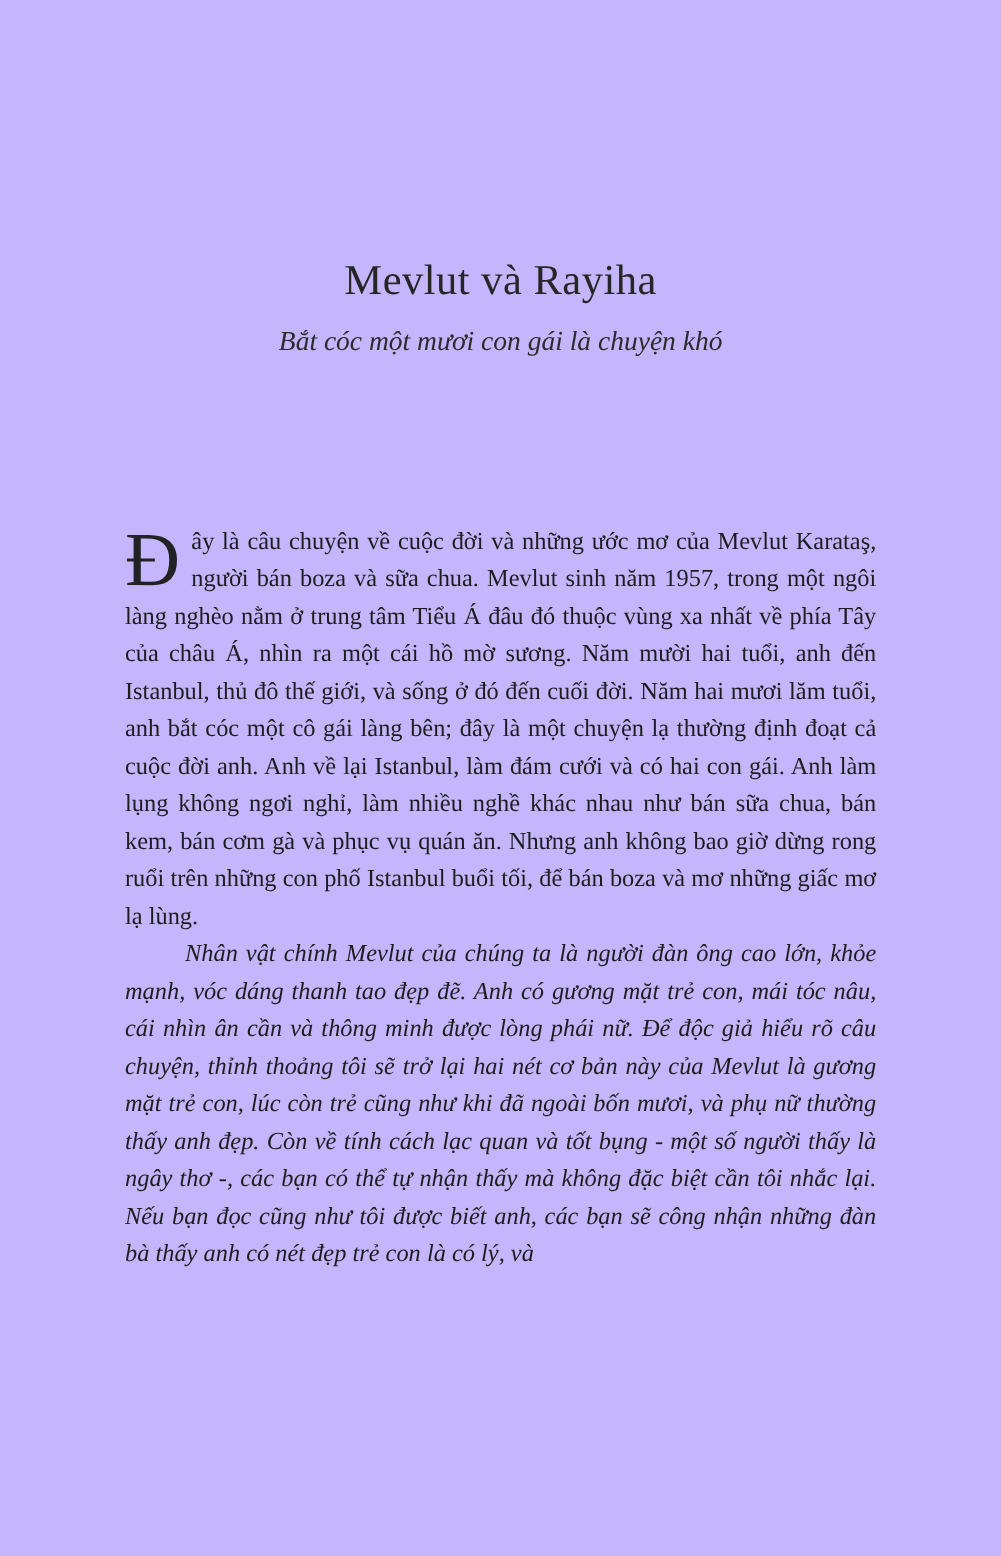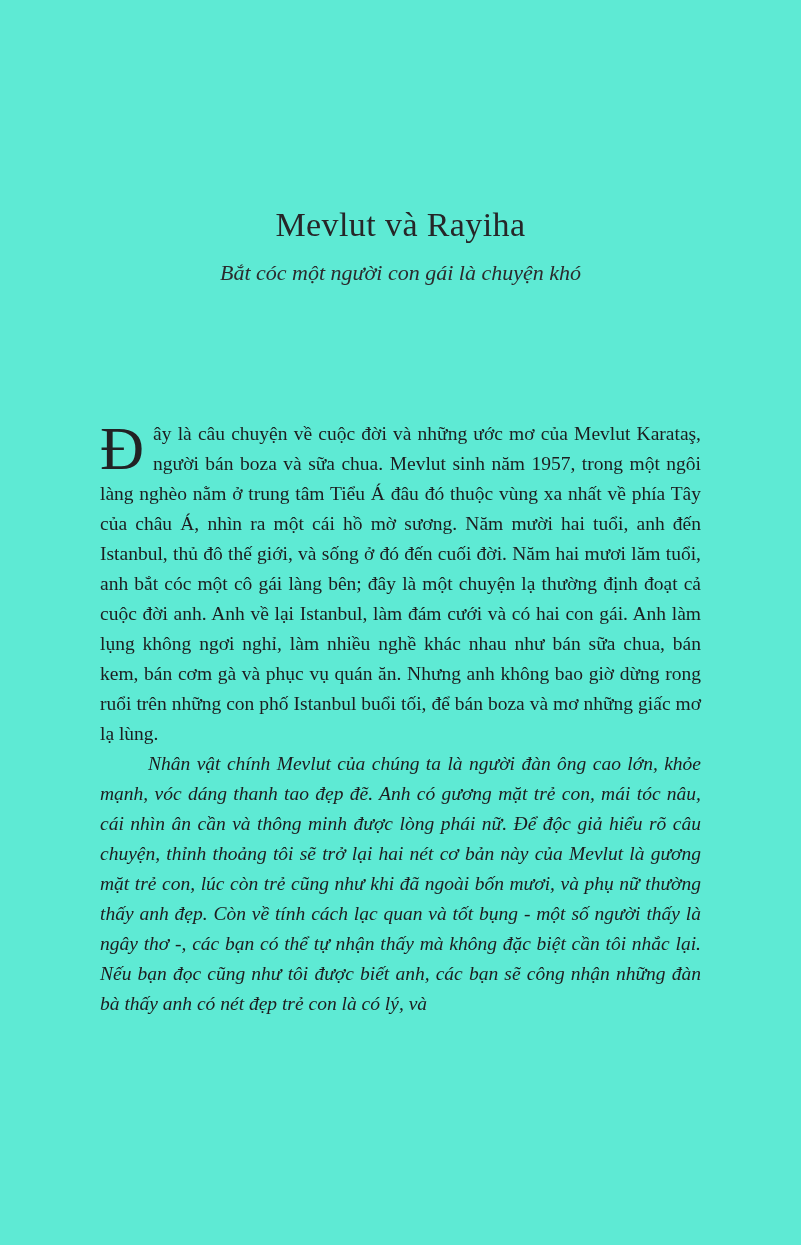--- a/index.html
+++ b/index.html
@@ -13,21 +13,21 @@
     font-family: "Liberation Serif", "DejaVu Serif", serif;
     color: #1d1d1f;
     overflow: hidden;
   }
   .book-page {
     position: relative;
     box-sizing: border-box;
     width: 801px;
     height: 1245px;
     padding: 206px 100px 0 100px;
-    background: #5eead4;
+    background: #c4b5fd;
   }
   .chapter-title {
     margin: 0 0 16px 0;
     text-align: center;
     font-size: 34px;
     font-weight: 400;
     letter-spacing: 0.4px;
     color: #262628;
   }
   .chapter-subtitle {
@@ -58,21 +58,21 @@
     line-height: 53px;
     margin: 3px 9px 0 0;
     color: #222224;
   }
 </style>
 </head>
 <body>
 
 <div class="book-page">
   <h1 class="chapter-title">Mevlut và Rayiha</h1>
-  <h2 class="chapter-subtitle">Bắt cóc một người con gái là chuyện khó</h2>
+  <h2 class="chapter-subtitle">Bắt cóc một mươi con gái là chuyện khó</h2>
 
   <div class="body-text">
     <p class="paragraph">
       <span class="dropcap">Đ</span><span>ây là câu chuyện về cuộc đời và những ước mơ của Mevlut Karataş, người bán boza và sữa chua. Mevlut sinh năm 1957, trong một ngôi làng nghèo nằm ở trung tâm Tiểu Á đâu đó thuộc vùng xa nhất về phía Tây của châu Á, nhìn ra một cái hồ mờ sương. Năm mười hai tuổi, anh đến Istanbul, thủ đô thế giới, và sống ở đó đến cuối đời. Năm hai mươi lăm tuổi, anh bắt cóc một cô gái làng bên; đây là một chuyện lạ thường định đoạt cả cuộc đời anh. Anh về lại Istanbul, làm đám cưới và có hai con gái. Anh làm lụng không ngơi nghỉ, làm nhiều nghề khác nhau như bán sữa chua, bán kem, bán cơm gà và phục vụ quán ăn. Nhưng anh không bao giờ dừng rong ruổi trên những con phố Istanbul buổi tối, để bán boza và mơ những giấc mơ lạ lùng.</span>
     </p>
     <p class="paragraph indent">Nhân vật chính Mevlut của chúng ta là người đàn ông cao lớn, khỏe mạnh, vóc dáng thanh tao đẹp đẽ. Anh có gương mặt trẻ con, mái tóc nâu, cái nhìn ân cần và thông minh được lòng phái nữ. Để độc giả hiểu rõ câu chuyện, thỉnh thoảng tôi sẽ trở lại hai nét cơ bản này của Mevlut là gương mặt trẻ con, lúc còn trẻ cũng như khi đã ngoài bốn mươi, và phụ nữ thường thấy anh đẹp. Còn về tính cách lạc quan và tốt bụng - một số người thấy là ngây thơ -, các bạn có thể tự nhận thấy mà không đặc biệt cần tôi nhắc lại. Nếu bạn đọc cũng như tôi được biết anh, các bạn sẽ công nhận những đàn bà thấy anh có nét đẹp trẻ con là có lý, và</p>
   </div>
 </div>
 
 </body></html>

